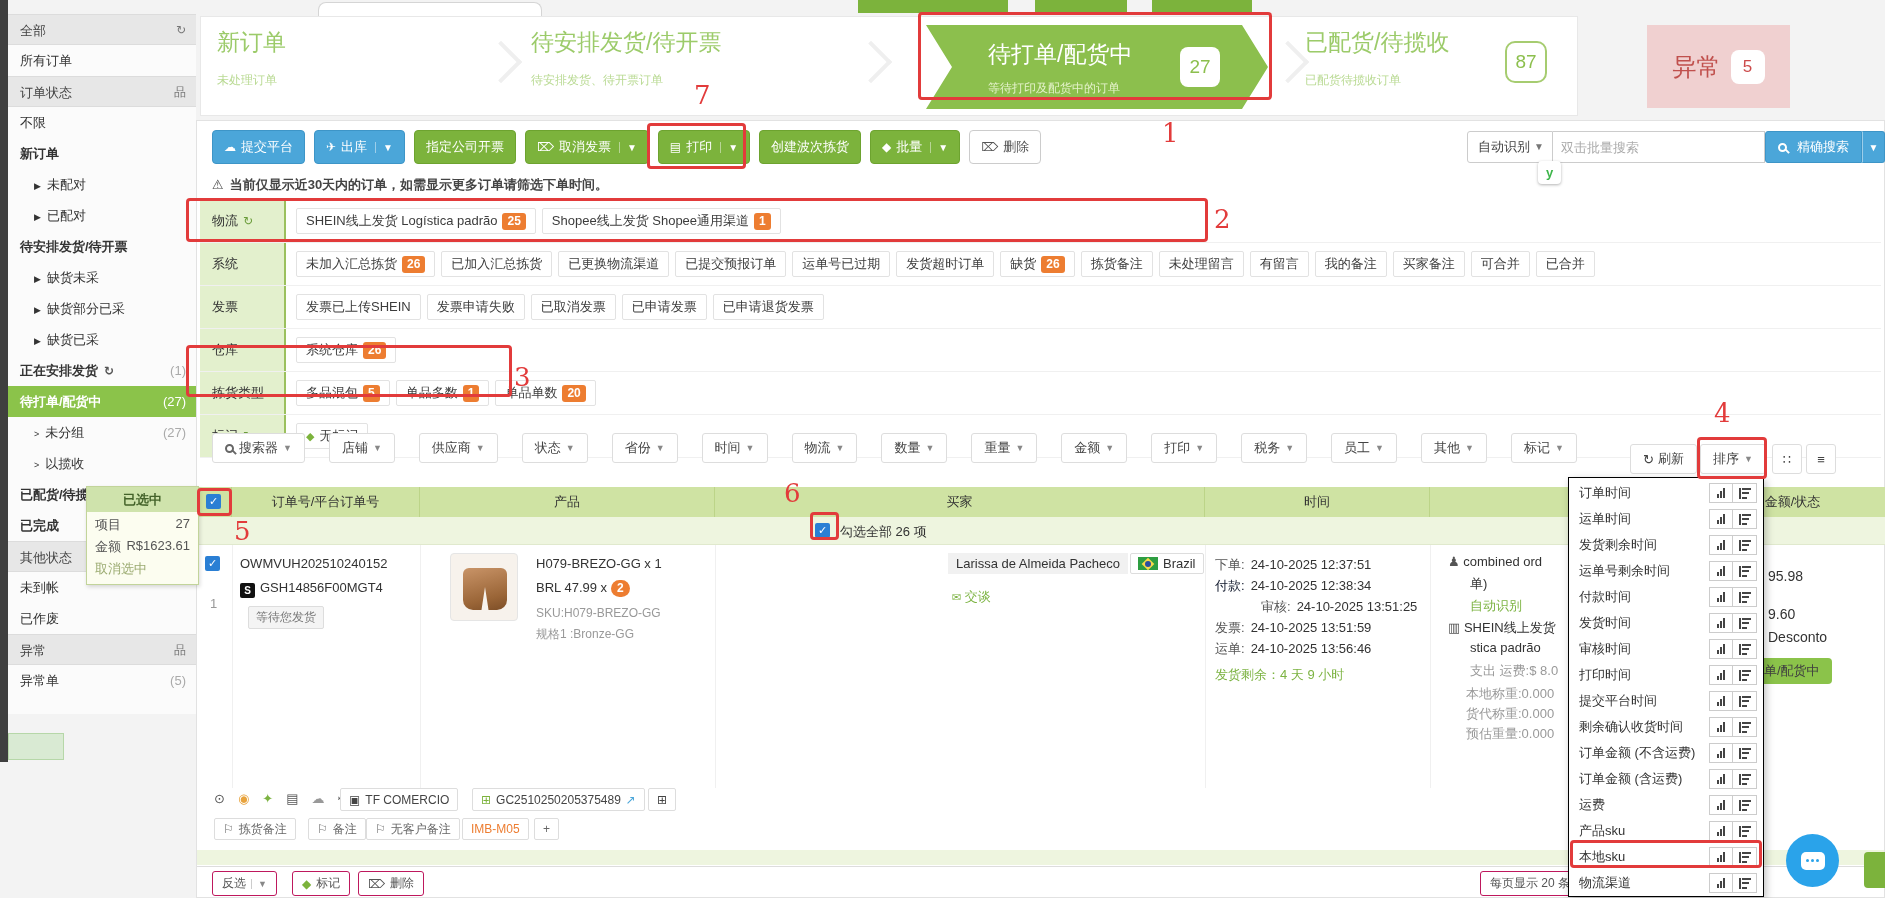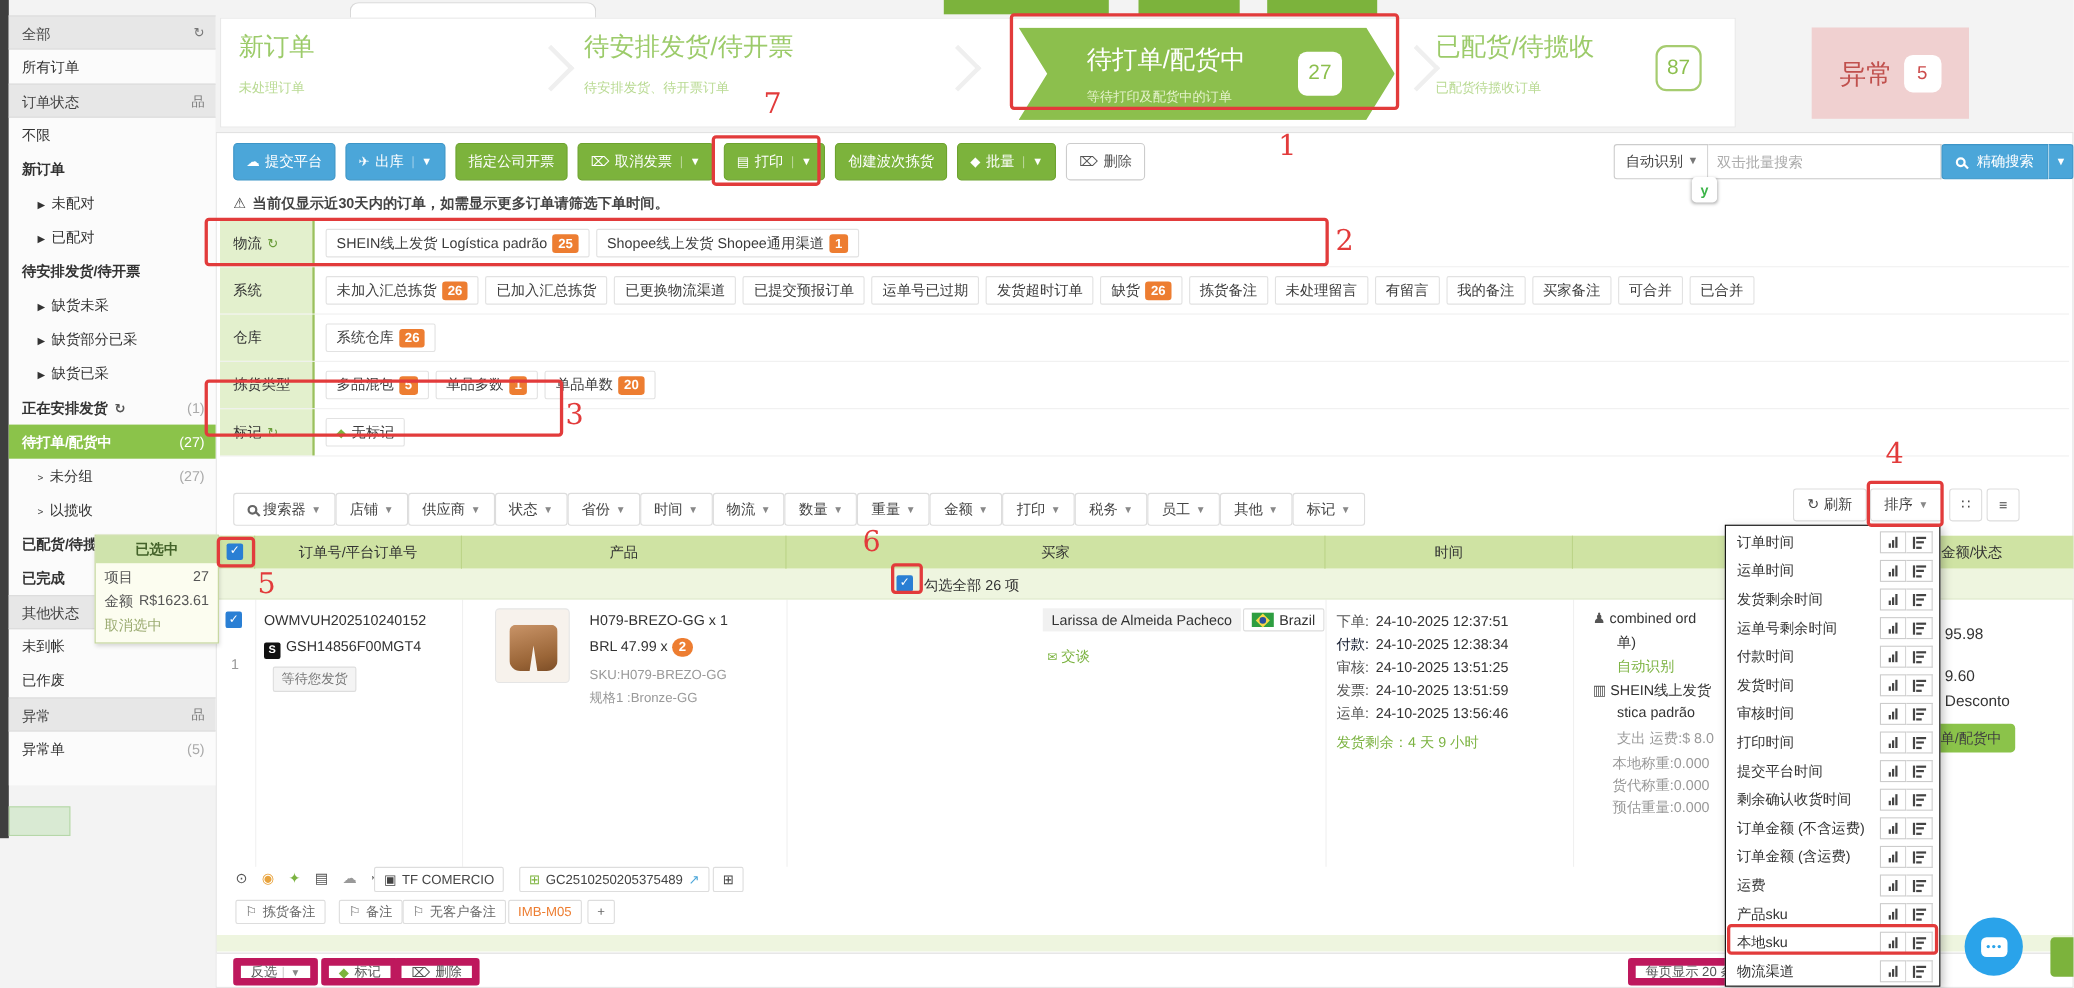--- a/index.html
+++ b/index.html
@@ -66,21 +66,21 @@
   
   #filters{left:200px;top:200px;width:1681px;z-index:10}
   .f-row{display:flex;border-bottom:1px solid #f0f0f0}
   .f-label{width:86px;background:#e3f0cd;border-right:2px solid #9bc05e;display:flex;align-items:center;padding-left:12px;gap:5px;color:#333;flex-shrink:0}
   .f-label .ric{color:#6a9c3a;font-size:12px}
   .f-vals{flex:1;padding:5px 10px;display:flex;flex-wrap:wrap;align-items:center}
   .chip{display:inline-flex;align-items:center;margin:3px 6px 3px 0;padding:3px 9px;background:#fff;border:1px solid #e2e2e2;border-radius:2px;color:#3c3c3c;cursor:pointer;white-space:nowrap}
   .chip .ob{margin-left:5px;background:#ed7d31;color:#fff;border-radius:3px;padding:0 5px;font-size:12px;font-weight:bold;line-height:17px}
   .chip .tg{color:#7cb33c;margin-right:5px;font-size:11px}
   
-  #filter-btns{left:212px;top:448px;display:flex;gap:0;z-index:10}
+  #filter-btns{left:212px;top:433px;display:flex;gap:24px;z-index:10}
   .fbtn{height:30px;display:inline-flex;align-items:center;padding:0 12px;background:#fff;border:1px solid #ddd;border-radius:3px;color:#444;cursor:pointer;white-space:nowrap}
   .fbtn .caret{margin-left:5px;font-size:9px;color:#888}
   .mag{width:9px;height:9px;border:2px solid #666;border-radius:50%;position:relative;display:inline-block;margin-right:5px}
   .mag::after{content:"";position:absolute;width:6px;height:2px;background:#666;transform:rotate(45deg);right:-5px;bottom:-2px}
   .mag.w{border-color:#fff}.mag.w::after{background:#fff}
   #refresh-btn{left:1630px;top:444px;z-index:10}
   #sort-btn{left:1700px;top:444px;z-index:10}
   #view-grid{left:1772px;top:444px;width:30px;justify-content:center;padding:0;z-index:10}
   #view-list{left:1806px;top:444px;width:30px;justify-content:center;padding:0;z-index:10}
   
@@ -103,21 +103,21 @@
   .flag::after{content:"";position:absolute;left:50%;top:50%;width:6px;height:6px;background:#2a4fa0;border-radius:50%;transform:translate(-50%,-50%)}
   .time-line{display:flex;gap:6px;line-height:21px}
   .status-badge{position:absolute;left:1752px;top:658px;height:26px;line-height:26px;background:#8bc34a;color:#404040;border-radius:4px;padding:0 12px;z-index:9}
   
   #row-icons{left:214px;top:791px;display:flex;gap:13px;font-size:13px;z-index:9}
   .fchip{position:absolute;top:788px;height:23px;display:inline-flex;align-items:center;gap:5px;background:#fff;border:1px solid #ddd;border-radius:2px;padding:0 8px;color:#444;font-size:12px;z-index:9;white-space:nowrap}
   .tchip{position:absolute;top:818px;height:22px;display:inline-flex;align-items:center;gap:5px;background:#fff;border:1px solid #ddd;border-radius:2px;padding:0 8px;color:#666;font-size:12px;z-index:9;white-space:nowrap}
   #next-band{left:197px;top:850px;width:1687px;height:15px;background:#eef5df;z-index:8}
   
   #bottom-bar{left:197px;top:866px;width:1687px;height:31px;background:#fff;border-top:1px solid #ddd;z-index:9}
-  .bb-btn{position:absolute;top:871px;height:25px;display:inline-flex;align-items:center;gap:5px;background:#fff;border:7px solid #be185d;border-radius:3px;padding:0 9px;color:#555;font-size:12px;z-index:10;cursor:pointer}
+  .bb-btn{position:absolute;top:871px;height:25px;display:inline-flex;align-items:center;gap:5px;background:#fff;border:1px solid #be185d;border-radius:3px;padding:0 9px;color:#555;font-size:12px;z-index:10;cursor:pointer}
   #page-size{left:1480px;top:871px}
   
   #sort-menu{left:1568px;top:477px;width:196px;background:#fff;border:1px solid #000000;box-shadow:2px 3px 8px rgba(0,0,0,.25);z-index:40;padding-top:2px}
   .menu-item{height:26px;display:flex;align-items:center;padding-left:10px;color:#333;cursor:pointer}
   .sort-pair{margin-left:auto;margin-right:6px;display:flex}
   .spb{width:24px;height:20px;border:1px solid #ccc;display:flex;align-items:center;justify-content:center;background:#fff;cursor:pointer}
   .spb+.spb{border-left:none}
   .abar{display:flex;align-items:flex-end;gap:1px}
   .abar i{display:block;width:2px;background:#444}
   .fic{width:12px;height:11px;border-left:2px solid #444;display:flex;flex-direction:column;justify-content:space-between;padding-left:1px}
@@ -318,20 +318,42 @@
         <span class="chip">
           <span>可合并</span>
         </span>
         <span class="chip">
           <span>已合并</span>
         </span>
       </div>
     </div>
     <div class="f-row">
       <div class="f-label">
+        <span>发票</span>
+      </div>
+      <div class="f-vals">
+        <span class="chip">
+          <span>发票已上传SHEIN</span>
+        </span>
+        <span class="chip">
+          <span>发票申请失败</span>
+        </span>
+        <span class="chip">
+          <span>已取消发票</span>
+        </span>
+        <span class="chip">
+          <span>已申请发票</span>
+        </span>
+        <span class="chip">
+          <span>已申请退货发票</span>
+        </span>
+      </div>
+    </div>
+    <div class="f-row">
+      <div class="f-label">
         <span>仓库</span>
       </div>
       <div class="f-vals">
         <span class="chip">
           <span>系统仓库</span>
           <span class="ob">26</span>
         </span>
       </div>
     </div>
     <div class="f-row">
@@ -492,21 +514,21 @@
 <div class="abs" style="left:1215px;top:554px;z-index:9" id="time-block">
     <div class="time-line">
       <span style="color: rgb(85, 85, 85);">下单:</span>
       <span>24-10-2025 12:37:51</span>
     </div>
     <div class="time-line">
       <span style="color: #0f172a;">付款:</span>
       <span>24-10-2025 12:38:34</span>
     </div>
     <div class="time-line">
-      <span style="color: rgb(85, 85, 85);">审核:</span>
+      <span style="color: rgb(85, 85, 85); margin-left: 46px;">审核:</span>
       <span>24-10-2025 13:51:25</span>
     </div>
     <div class="time-line">
       <span style="color: rgb(85, 85, 85);">发票:</span>
       <span>24-10-2025 13:51:59</span>
     </div>
     <div class="time-line">
       <span style="color: rgb(85, 85, 85);">运单:</span>
       <span>24-10-2025 13:56:46</span>
     </div>

